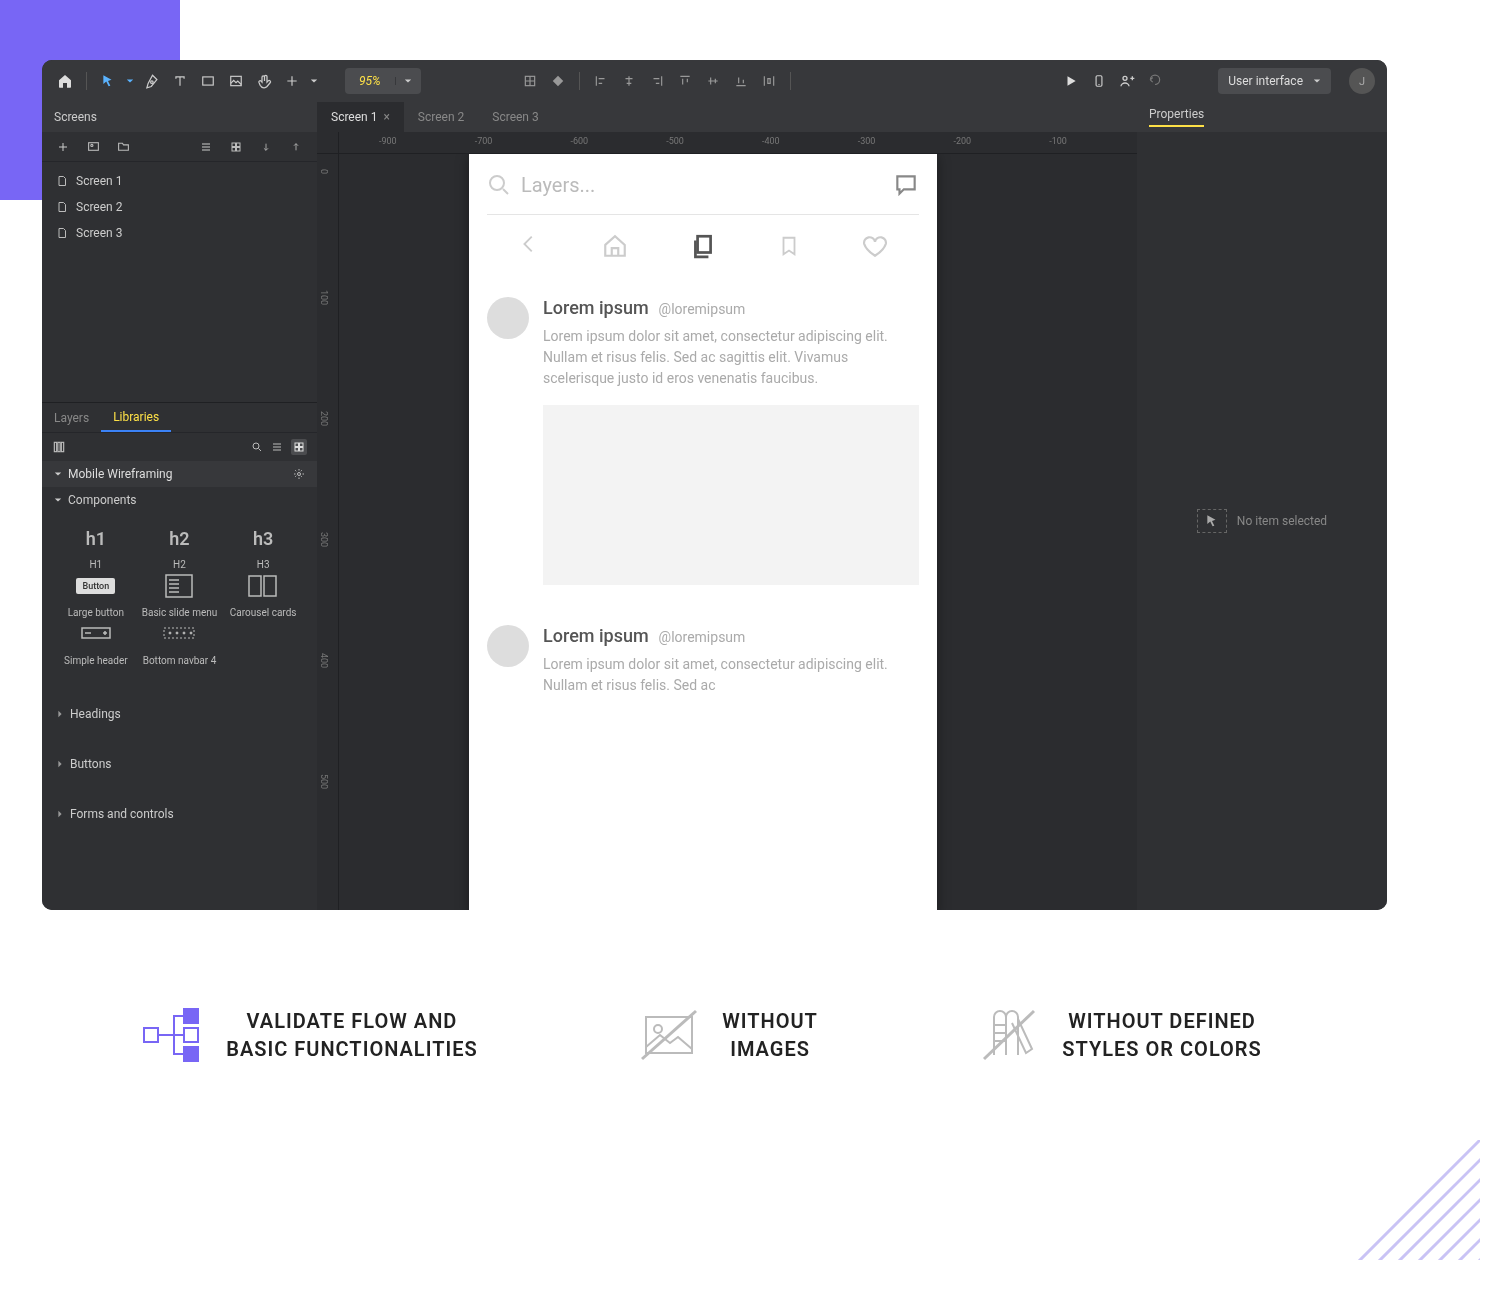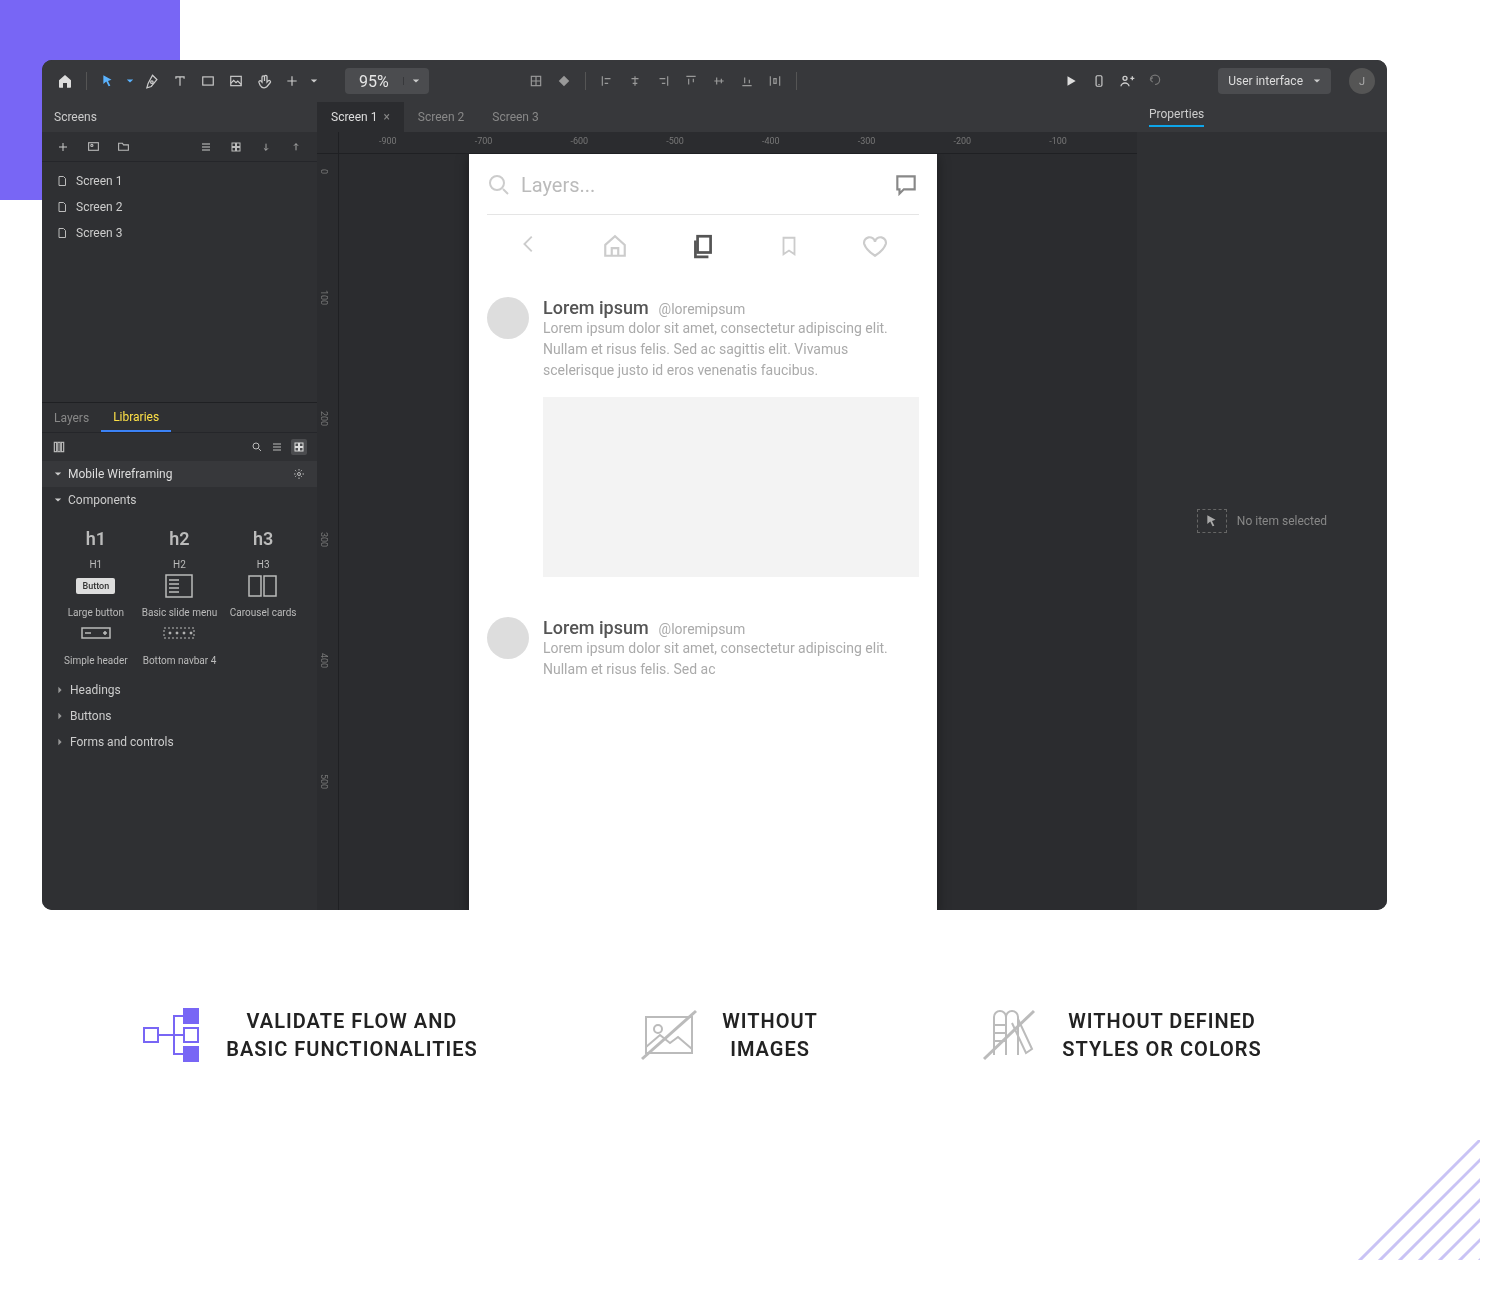--- a/index.html
+++ b/index.html
@@ -46,21 +46,21 @@
   .tool-sep { width: 1px; height: 18px; background: #555; margin: 0 4px; }
   svg { display: block; }
   .zoom-box {
     margin-left: 20px;
     display: flex; align-items: center;
     background: #4b4c4f;
     border-radius: 4px;
     height: 26px;
     overflow: hidden;
   }
-  .zoom-val { padding: 0 14px; font-size: 16px; color: #e5e5e5; }
+  .zoom-val { padding: 0 14px; font-size: 12px; color: #fde047; font-style: italic; }
   .zoom-dd { width: 26px; display:flex;align-items:center;justify-content:center; border-left:1px solid #37383b; color:#ccc; }
   .toolbar-right {
     margin-left: auto; display:flex; align-items:center; gap:6px;
   }
   .mode-dd {
     display:flex; align-items:center;
     background:#4b4c4f; border-radius:4px; height:26px;
     padding:0 10px; gap:10px; font-size:12px; color:#ddd;
   }
   .avatar-chip {
@@ -127,21 +127,21 @@
     cursor:pointer;
   }
   .lib-thumb {
     width:46px;height:30px;
     display:flex;align-items:center;justify-content:center;
     color:#bbb; font-size:18px; font-weight:600;
   }
   .lib-label { font-size:10px; color:#bbb; text-align:center; line-height:1.2; }
   .lib-row {
     display:flex;align-items:center;gap:6px;
-    padding:6px 14px; font-size:12px; color:#ccc; cursor:pointer;
+    padding:6px 14px; font-size:12px; color:#ccc; cursor:pointer;margin-top:24px;
   }
   
   .canvas-area {
     flex:1; display:flex; flex-direction:column;
     background:#2b2c2f;
   }
   .canvas-tabs {
     height:30px; background:#37383b; display:flex; align-items:center;
   }
   .canvas-tab {
@@ -175,36 +175,36 @@
     display:flex; justify-content:space-around; padding:18px 0;
   }
   .mock-nav-icon { color:#ccc; }
   .mock-nav-icon.active { color:#555; }
   .mock-post { padding:20px 0; display:flex; gap:14px; }
   .mock-avatar { width:42px;height:42px;border-radius:50%;background:#ddd; flex-shrink:0; }
   .mock-post-body { flex:1; }
   .mock-post-header { display:flex; align-items:baseline; gap:10px; }
   .mock-post-name { font-size:18px; font-weight:500; color:#555; }
   .mock-post-handle { font-size:14px; color:#aaa; }
-  .mock-post-text { font-size:14px; color:#aaa; line-height:1.5; margin-top:0; }
+  .mock-post-text { font-size:14px; color:#aaa; line-height:1.5; margin-top:8px; }
   .mock-image-ph { width:100%; height:180px; background:#f3f3f3; margin-top:16px; }
   
   .right-panel {
     width:250px; background:#2f3033; display:flex;flex-direction:column;
   }
   .empty-state {
     flex:1; display:flex; flex-direction:row; align-items:center; justify-content:center;
     color:#888; font-size:12px; gap:10px;
   }
   .empty-icon {
     width:30px;height:24px;border:1px dashed #666;
     display:flex;align-items:center;justify-content:center;
   }
   .prop-tab { height:30px; background:#37383b; display:flex;align-items:center;padding:0 12px;font-size:12px;color:#ccc;}
-  .prop-tab span { border-bottom:2px solid #0ea5e9; padding-bottom:4px;}
+  .prop-tab span { border-bottom:2px solid #fde047; padding-bottom:4px;}
 
   
   .features {
     position:absolute; top:970px; left:0; width:1400px;
     display:flex; justify-content:space-around; padding:30px 60px;
   }
   .feature { display:flex; flex-direction:row; align-items:center; gap:18px; }
   .feature-icon { height:70px; display:flex;align-items:center;justify-content:center; }
   .feature-label {
     font-size:20px; font-weight:600; letter-spacing:1px;

